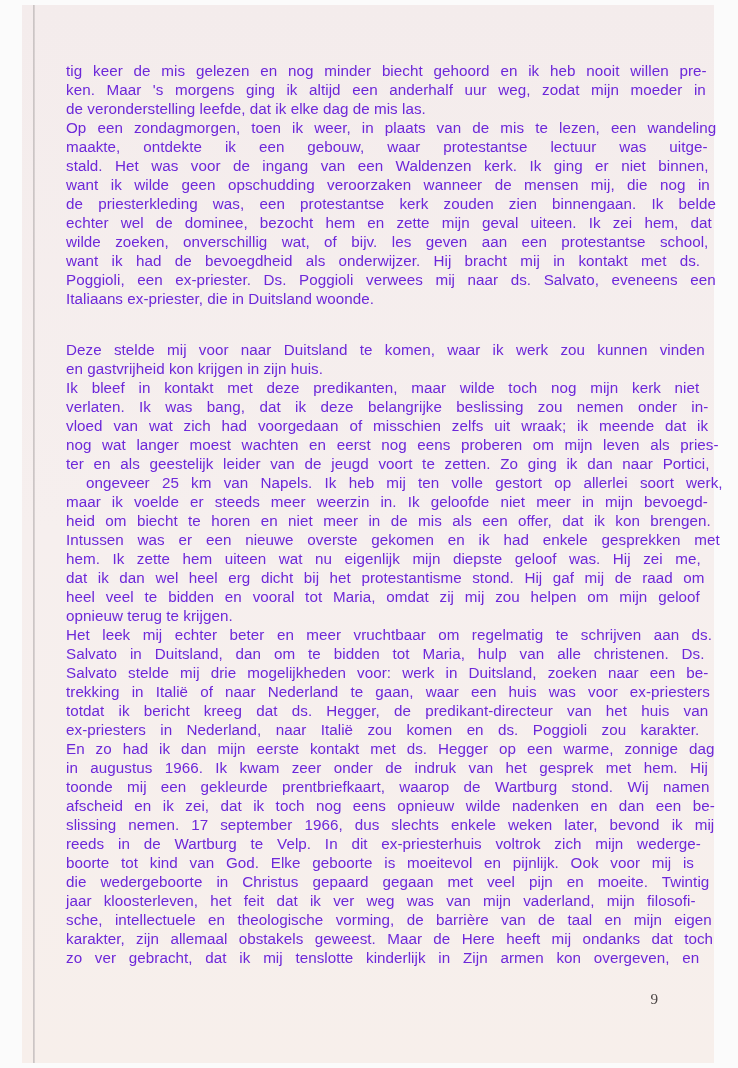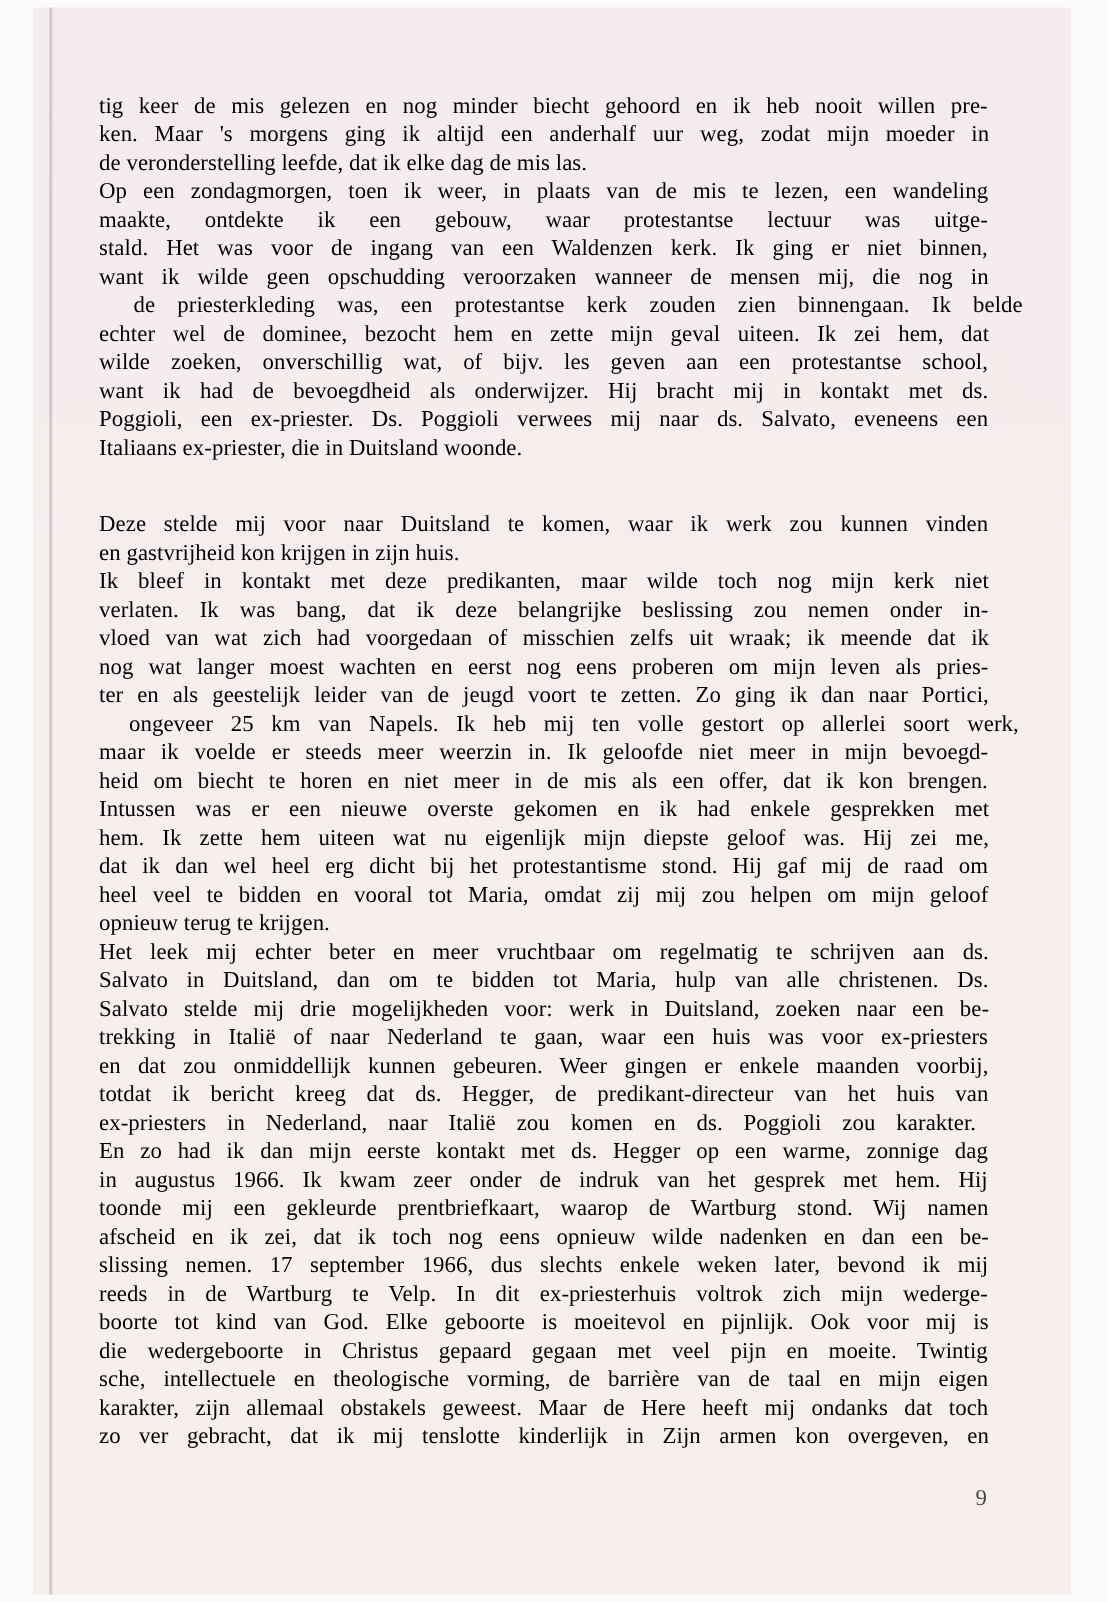--- a/index.html
+++ b/index.html
@@ -29,24 +29,24 @@
       width: 2px;
       height: 1058px;
       background: linear-gradient(90deg, #b9b3b3, #d8d1d1);
       opacity: 0.8;
     }
     .text-block {
       position: absolute;
       left: 66px;
       top: 61px;
       width: 593px;
-      font-family: Liberation Serif, serif;
+      font-family: Liberation Sans, sans-serif;
       font-size: 15.2px;
       line-height: 19px;
-      color: #000000;
+      color: #6d28d9;
       letter-spacing: 0.05px;
     }
     .line {
       display: block;
       height: 19px;
       white-space: nowrap;
       text-align: justify;
       text-align-last: justify;
     }
     .line.last {
@@ -68,21 +68,21 @@
 <div class="binding-line"></div>
 
 <div class="text-block" id="text-block">
     <span class="line" style="text-align: left; text-align-last: left; display: block; width: auto; word-spacing: 6.53333px;">tig keer de mis gelezen en nog minder biecht gehoord en ik heb nooit willen pre-</span>
     <span class="line" style="text-align: left; text-align-last: left; display: block; width: auto; word-spacing: 7.28571px;">ken. Maar 's morgens ging ik altijd een anderhalf uur weg, zodat mijn moeder in</span>
     <span class="line last" style="text-align: left; text-align-last: left; display: block; width: auto;">de veronderstelling leefde, dat ik elke dag de mis las.</span>
     <span class="line" style="text-align: left; text-align-last: left; display: block; width: auto; word-spacing: 6.78571px;">Op een zondagmorgen, toen ik weer, in plaats van de mis te lezen, een wandeling</span>
     <span class="line" style="text-align: left; text-align-last: left; display: block; width: auto; word-spacing: 18.6667px;">maakte, ontdekte ik een gebouw, waar protestantse lectuur was uitge-</span>
     <span class="line" style="text-align: left; text-align-last: left; display: block; width: auto; word-spacing: 8.14286px;">stald. Het was voor de ingang van een Waldenzen kerk. Ik ging er niet binnen,</span>
     <span class="line" style="text-align: left; text-align-last: left; display: block; width: auto; word-spacing: 8.16667px;">want ik wilde geen opschudding veroorzaken wanneer de mensen mij, die nog in</span>
-    <span class="line" style="text-align: left; text-align-last: left; display: block; width: auto; word-spacing: 10.9px; margin-left: 23px;">de priesterkleding was, een protestantse kerk zouden zien binnengaan. Ik belde</span>
+    <span class="line" style="text-align: left; text-align-last: left; display: block; width: auto; word-spacing: 10.9px;">de priesterkleding was, een protestantse kerk zouden zien binnengaan. Ik belde</span>
     <span class="line" style="text-align: left; text-align-last: left; display: block; width: auto; word-spacing: 7.85714px;">echter wel de dominee, bezocht hem en zette mijn geval uiteen. Ik zei hem, dat</span>
     <span class="line" style="text-align: left; text-align-last: left; display: block; width: auto; word-spacing: 10.0909px;">wilde zoeken, onverschillig wat, of bijv. les geven aan een protestantse school,</span>
     <span class="line" style="text-align: left; text-align-last: left; display: block; width: auto; word-spacing: 9px;">want ik had de bevoegdheid als onderwijzer. Hij bracht mij in kontakt met ds.</span>
     <span class="line" style="text-align: left; text-align-last: left; display: block; width: auto; word-spacing: 8.27273px;">Poggioli, een ex-priester. Ds. Poggioli verwees mij naar ds. Salvato, eveneens een</span>
     <span class="line last" style="text-align: left; text-align-last: left; display: block; width: auto;">Italiaans ex-priester, die in Duitsland woonde.</span>
     <span class="line" style="text-align: left; text-align-last: left; display: block; width: auto; word-spacing: 8px; margin-top: 32px;">Deze stelde mij voor naar Duitsland te komen, waar ik werk zou kunnen vinden</span>
     <span class="line last" style="text-align: left; text-align-last: left; display: block; width: auto;">en gastvrijheid kon krijgen in zijn huis.</span>
     <span class="line" style="text-align: left; text-align-last: left; display: block; width: auto; word-spacing: 9.46154px;">Ik bleef in kontakt met deze predikanten, maar wilde toch nog mijn kerk niet</span>
     <span class="line" style="text-align: center; text-align-last: left; display: block; width: auto; word-spacing: 10.0833px;">verlaten. Ik was bang, dat ik deze belangrijke beslissing zou nemen onder in-</span>
     <span class="line" style="text-align: left; text-align-last: left; display: block; width: auto; word-spacing: 6.57143px;">vloed van wat zich had voorgedaan of misschien zelfs uit wraak; ik meende dat ik</span>
@@ -93,29 +93,29 @@
     <span class="line" style="text-align: left; text-align-last: left; display: block; width: auto; word-spacing: 6.11765px;">heid om biecht te horen en niet meer in de mis als een offer, dat ik kon brengen.</span>
     <span class="line" style="text-align: left; text-align-last: left; display: block; width: auto; word-spacing: 9.5px;">Intussen was er een nieuwe overste gekomen en ik had enkele gesprekken met</span>
     <span class="line" style="text-align: left; text-align-last: left; display: block; width: auto; word-spacing: 8.21429px;">hem. Ik zette hem uiteen wat nu eigenlijk mijn diepste geloof was. Hij zei me,</span>
     <span class="line" style="text-align: left; text-align-last: left; display: block; width: auto; word-spacing: 6.25px;">dat ik dan wel heel erg dicht bij het protestantisme stond. Hij gaf mij de raad om</span>
     <span class="line" style="text-align: left; text-align-last: left; display: block; width: auto; word-spacing: 6.53333px;">heel veel te bidden en vooral tot Maria, omdat zij mij zou helpen om mijn geloof</span>
     <span class="line last" style="text-align: left; text-align-last: left; display: block; width: auto;">opnieuw terug te krijgen.</span>
     <span class="line" style="text-align: left; text-align-last: left; display: block; width: auto; word-spacing: 8.15385px;">Het leek mij echter beter en meer vruchtbaar om regelmatig te schrijven aan ds.</span>
     <span class="line" style="text-align: left; text-align-last: left; display: block; width: auto; word-spacing: 8.61538px;">Salvato in Duitsland, dan om te bidden tot Maria, hulp van alle christenen. Ds.</span>
     <span class="line" style="text-align: left; text-align-last: left; display: block; width: auto; word-spacing: 6.83333px;">Salvato stelde mij drie mogelijkheden voor: werk in Duitsland, zoeken naar een be-</span>
     <span class="line" style="text-align: left; text-align-last: left; display: block; width: auto; word-spacing: 7.84615px;">trekking in Italië of naar Nederland te gaan, waar een huis was voor ex-priesters</span>
-    <span class="line" style="text-align: left; text-align-last: left; display: block; width: auto; word-spacing: 7.63636px;">en dat zou onmiddellijk kunnen gebeuren. Weer gingen er enkele maanden voorbij,</span>
     <span class="line" style="text-align: left; text-align-last: left; display: block; width: auto; word-spacing: 9.91667px;">totdat ik bericht kreeg dat ds. Hegger, de predikant-directeur van het huis van</span>
     <span class="line" style="text-align: left; text-align-last: left; display: block; width: auto; word-spacing: 10.0909px;">ex-priesters in Nederland, naar Italië zou komen en ds. Poggioli zou karakter.</span>
     <span class="line" style="text-align: center; text-align-last: left; display: block; width: auto; word-spacing: 6.66667px;">En zo had ik dan mijn eerste kontakt met ds. Hegger op een warme, zonnige dag</span>
     <span class="line" style="text-align: left; text-align-last: left; display: block; width: auto; word-spacing: 8.07143px;">in augustus 1966. Ik kwam zeer onder de indruk van het gesprek met hem. Hij</span>
     <span class="line" style="text-align: left; text-align-last: left; display: block; width: auto; word-spacing: 10px;">toonde mij een gekleurde prentbriefkaart, waarop de Wartburg stond. Wij namen</span>
     <span class="line" style="text-align: left; text-align-last: left; display: block; width: auto; word-spacing: 7.13333px;">afscheid en ik zei, dat ik toch nog eens opnieuw wilde nadenken en dan een be-</span>
     <span class="line" style="text-align: left; text-align-last: left; display: block; width: auto; word-spacing: 7.75px;">slissing nemen. 17 september 1966, dus slechts enkele weken later, bevond ik mij</span>
     <span class="line" style="text-align: left; text-align-last: left; display: block; width: auto; word-spacing: 9.5px;">reeds in de Wartburg te Velp. In dit ex-priesterhuis voltrok zich mijn wederge-</span>
     <span class="line" style="text-align: left; text-align-last: left; display: block; width: auto; word-spacing: 7.42857px;">boorte tot kind van God. Elke geboorte is moeitevol en pijnlijk. Ook voor mij is</span>
     <span class="line" style="text-align: left; text-align-last: left; display: block; width: auto; word-spacing: 9.72727px;">die wedergeboorte in Christus gepaard gegaan met veel pijn en moeite. Twintig</span>
+    <span class="line" style="text-align: left; text-align-last: left; display: block; width: auto; word-spacing: 7.92308px;">jaar kloosterleven, het feit dat ik ver weg was van mijn vaderland, mijn filosofi-</span>
     <span class="line" style="text-align: left; text-align-last: left; display: block; width: auto; word-spacing: 8.08333px;">sche, intellectuele en theologische vorming, de barrière van de taal en mijn eigen</span>
     <span class="line" style="text-align: left; text-align-last: left; display: block; width: auto; word-spacing: 7.08333px;">karakter, zijn allemaal obstakels geweest. Maar de Here heeft mij ondanks dat toch</span>
     <span class="line" style="text-align: left; text-align-last: left; display: block; width: auto; word-spacing: 8.46154px;">zo ver gebracht, dat ik mij tenslotte kinderlijk in Zijn armen kon overgeven, en</span>
   </div>
 
 <div class="page-number">9</div>
 
 </body></html>

